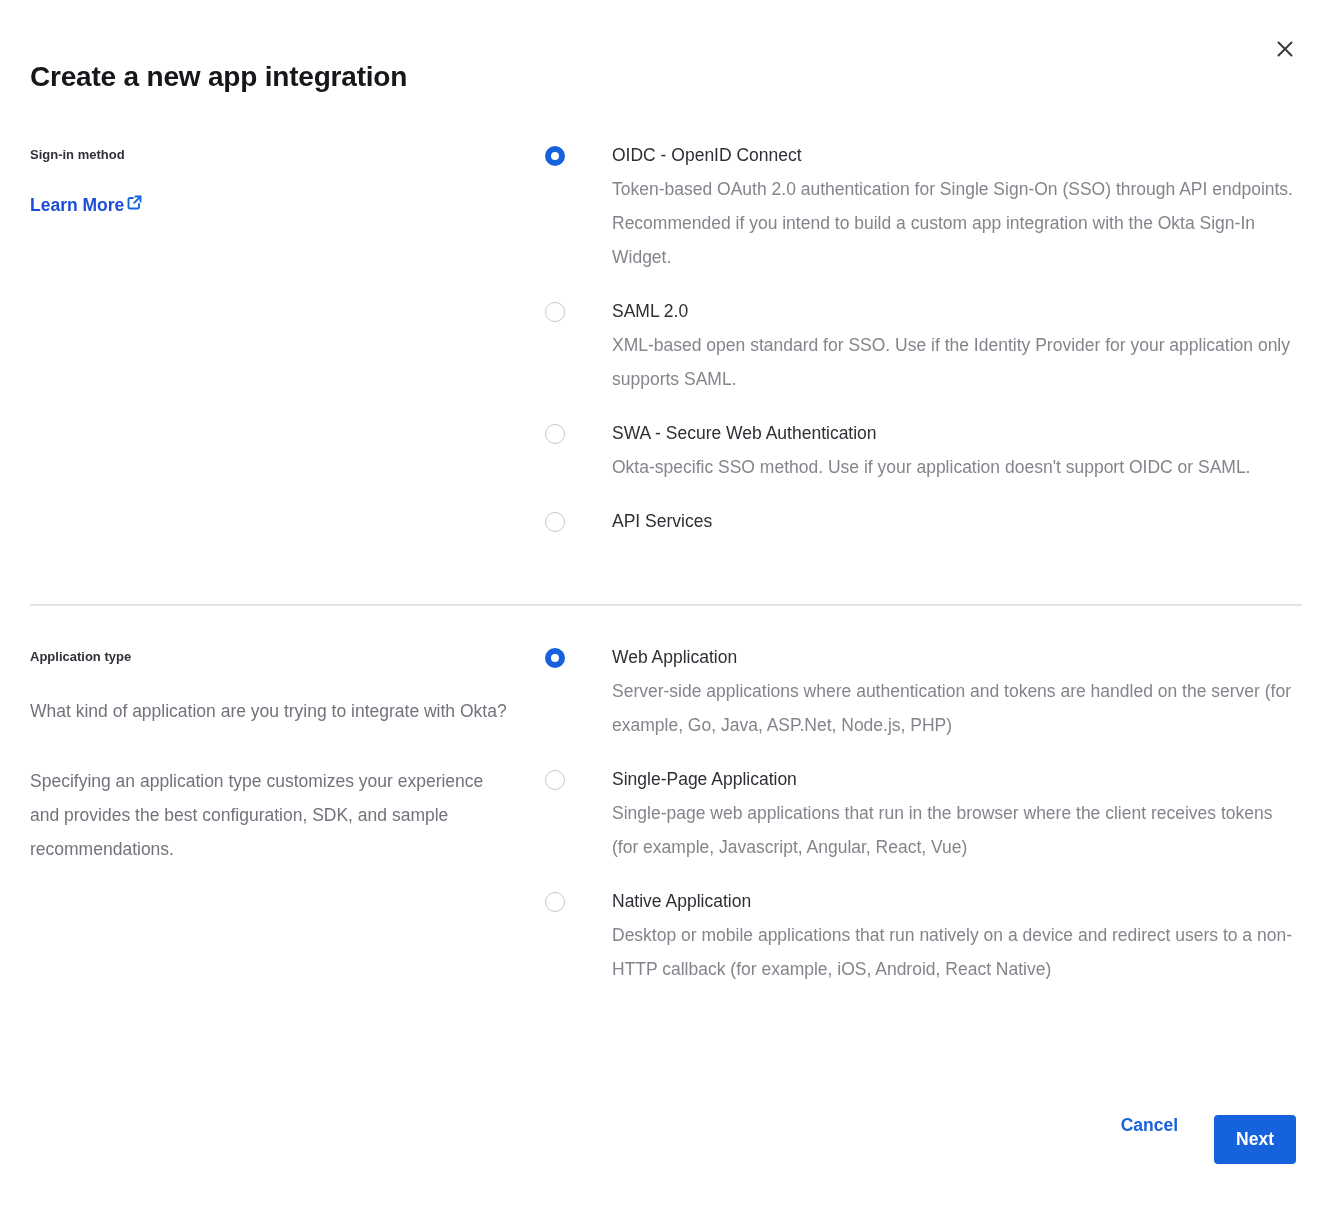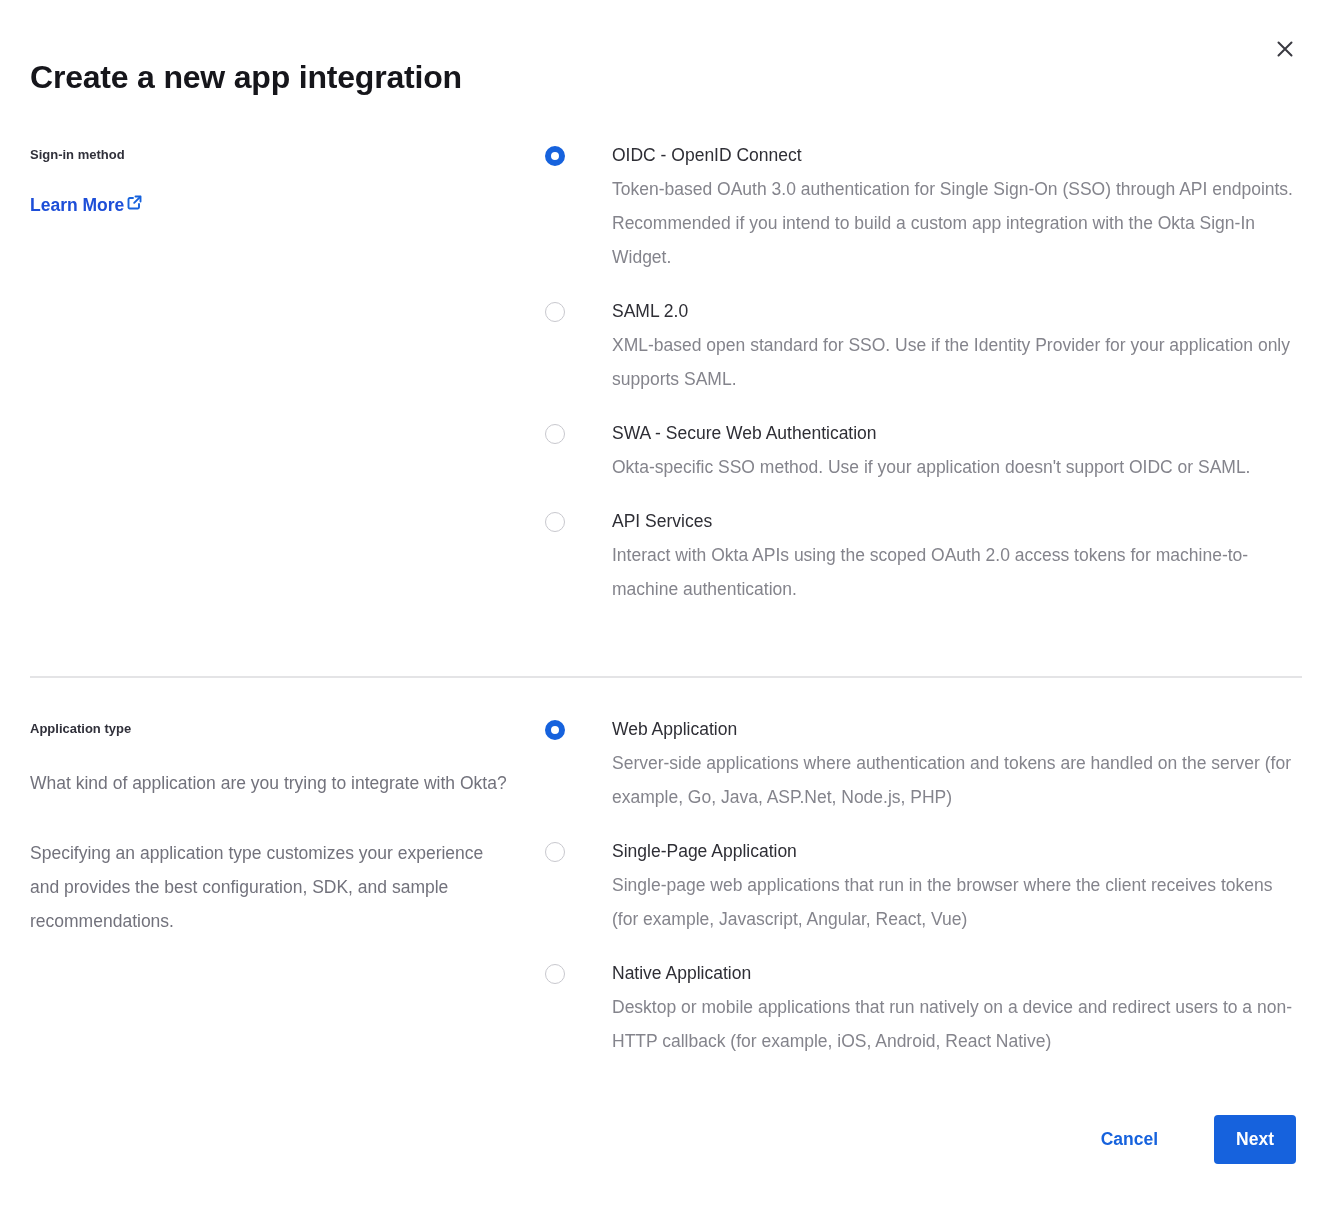--- a/index.html
+++ b/index.html
@@ -21,21 +21,21 @@
     right: 36px;
     width: 22px;
     height: 22px;
     cursor: pointer;
     display: flex;
     align-items: center;
     justify-content: center;
   }
 
   .title {
-    font-size: 32px;
+    font-size: 28px;
     font-weight: 700;
     color: #16161b;
     margin: 58px 0 0 0;
     line-height: 38px;
     letter-spacing: -0.2px;
   }
 
   .section { display: flex; margin-top: 46px; }
   .section .left { width: 515px; flex: none; padding-right: 20px; }
   .section .right { flex: 1; }
@@ -96,22 +96,21 @@
     border: none;
     border-top: 2px solid #e4e4e6;
     margin: 46px 0 0 0;
   }
 
   .footer {
     position: absolute;
     bottom: 46px;
     right: 36px;
     display: flex;
-    align-items: center;
-    gap: 56px;
+    gap: 36px;
     margin-left: 32px;
   }
   .cancel-link {
     color: #1662dd;
     font-size: 17.5px;
     font-weight: 700;
     cursor: pointer;
   }
   .next-btn {
     background: #1662dd;
@@ -152,21 +151,21 @@
             <path d="M14.2 2.8 L8.2 8.8" stroke="#1662dd" stroke-width="1.9" fill="none" stroke-linecap="round"></path>
           </svg>
         </span>
       </a>
     </div>
     <div class="right">
   <div class="option">
     <span class="radio selected"></span>
     <div class="option-text">
       <div class="option-label">OIDC - OpenID Connect</div>
-      <div class="option-desc">Token-based OAuth 3.0 authentication for Single Sign-On (SSO) through API endpoints. Recommended if you intend to build a custom app integration with the Okta Sign-In Widget.</div>
+      <div class="option-desc">Token-based OAuth 2.0 authentication for Single Sign-On (SSO) through API endpoints. Recommended if you intend to build a custom app integration with the Okta Sign-In Widget.</div>
     </div>
   </div>
 
   <div class="option">
     <span class="radio"></span>
     <div class="option-text">
       <div class="option-label">SAML 2.0</div>
       <div class="option-desc">XML-based open standard for SSO. Use if the Identity Provider for your application only supports SAML.</div>
     </div>
   </div>
@@ -176,21 +175,20 @@
     <div class="option-text">
       <div class="option-label">SWA - Secure Web Authentication</div>
       <div class="option-desc">Okta-specific SSO method. Use if your application doesn't support OIDC or SAML.</div>
     </div>
   </div>
 
   <div class="option">
     <span class="radio"></span>
     <div class="option-text">
       <div class="option-label">API Services</div>
-      <div class="option-desc">Interact with Okta APIs using the scoped OAuth 2.0 access tokens for machine-to-machine authentication.</div>
     </div>
   </div>
 </div>
   </div>
 
   <hr class="divider">
 
   <div class="section" style="margin-top:38px;">
     <div class="left">
       <div class="section-label">Application type</div>

